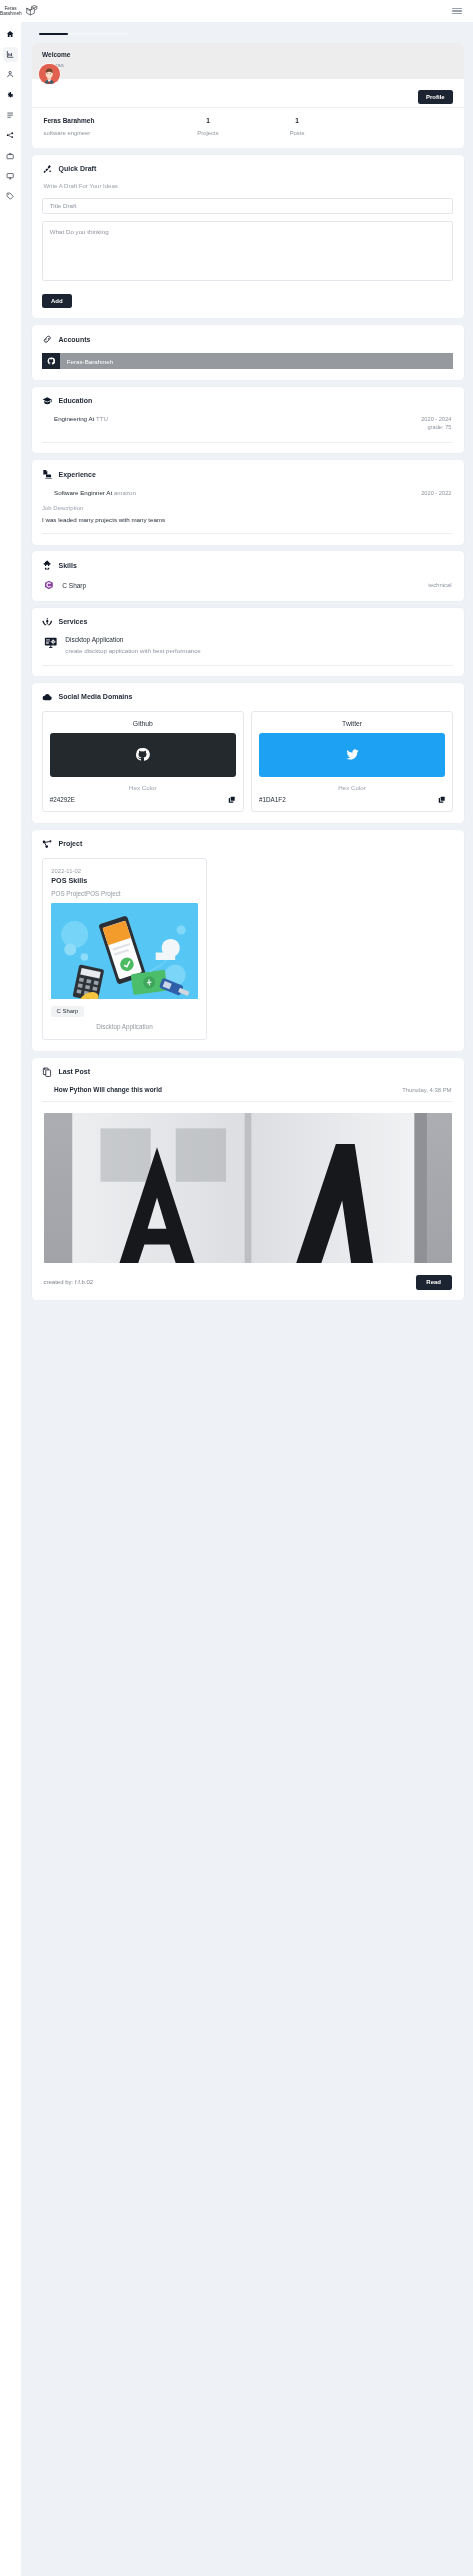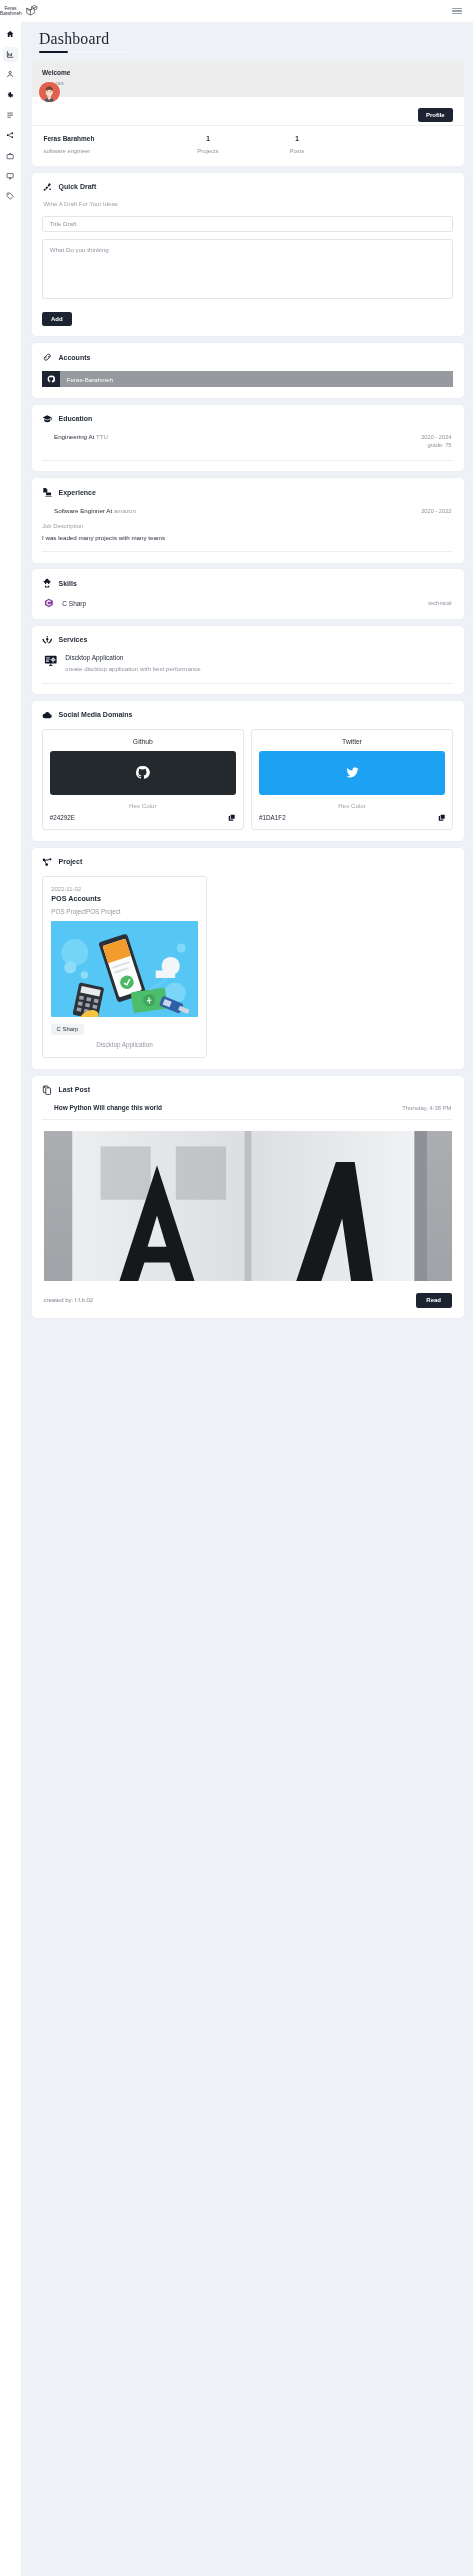--- a/index.html
+++ b/index.html
@@ -279,21 +279,20 @@
     <svg viewBox="0 0 24 24" fill="none" stroke="#111827" stroke-width="1.8">
         <path d="M3 11.4V5a2 2 0 012-2h6.4L21 12.6 12.6 21 3 11.4z"></path>
         <circle cx="7.6" cy="7.6" r="1.4" fill="#111827" stroke="none"></circle>
       </svg>
   </div>
 </div>
 
 <div class="main">
 
   <div class="page-title-wrap">
-    <div class="page-title">Dashboard</div>
     <div class="title-rule"></div>
   </div>
 
   <div class="welcome-card">
     <div class="welcome-top">
       <div class="welcome-title">Welcome</div>
       <div class="welcome-sub">Feras</div>
     </div>
     <div class="welcome-mid">
       <div class="avatar">
@@ -538,21 +537,21 @@
             <circle cx="4.6" cy="6.6" r="2.9"></circle>
             <circle cx="19" cy="5.4" r="2.6"></circle>
             <circle cx="10.8" cy="17.4" r="3"></circle>
             <path stroke="#111827" stroke-width="2.2" d="M6.8 7.6l9.6-1.6M6.2 9.2l3.4 6"></path>
           </svg>
       </span>
       <span class="label">Project</span>
     </div>
     <div class="project-card">
       <div class="proj-date">2022-11-02</div>
-      <div class="proj-title">POS Accounts</div>
+      <div class="proj-title">POS Skills</div>
       <div class="proj-desc">POS ProjectPOS Project</div>
       <div class="proj-img">
         <svg viewBox="0 0 200 128" preserveAspectRatio="xMidYMid slice">
           <rect width="200" height="128" fill="#56c7f5"></rect>
           <circle cx="34" cy="42" r="18" fill="#76d4f8"></circle>
           <circle cx="28" cy="62" r="8" fill="#8fdcf9"></circle>
           <circle cx="47" cy="72" r="5" fill="#8fdcf9"></circle>
           <circle cx="168" cy="96" r="14" fill="#7ad5f8"></circle>
           <circle cx="176" cy="36" r="6" fill="#82d8f8"></circle>
           <g transform="rotate(-18 100 64)">

